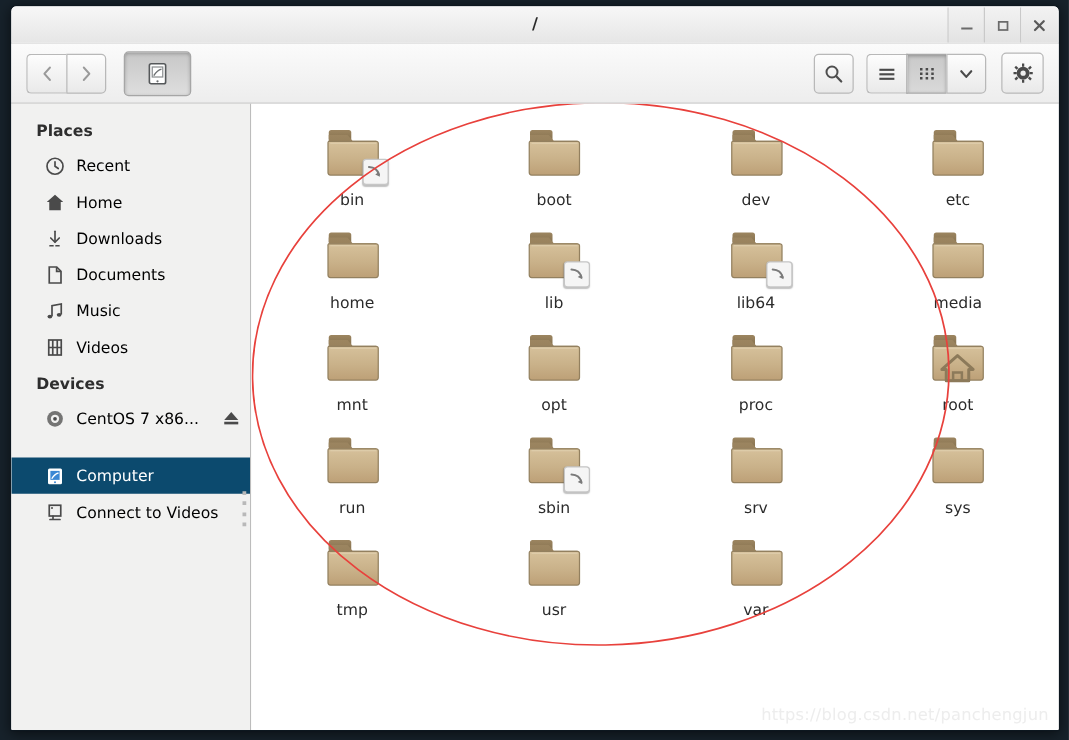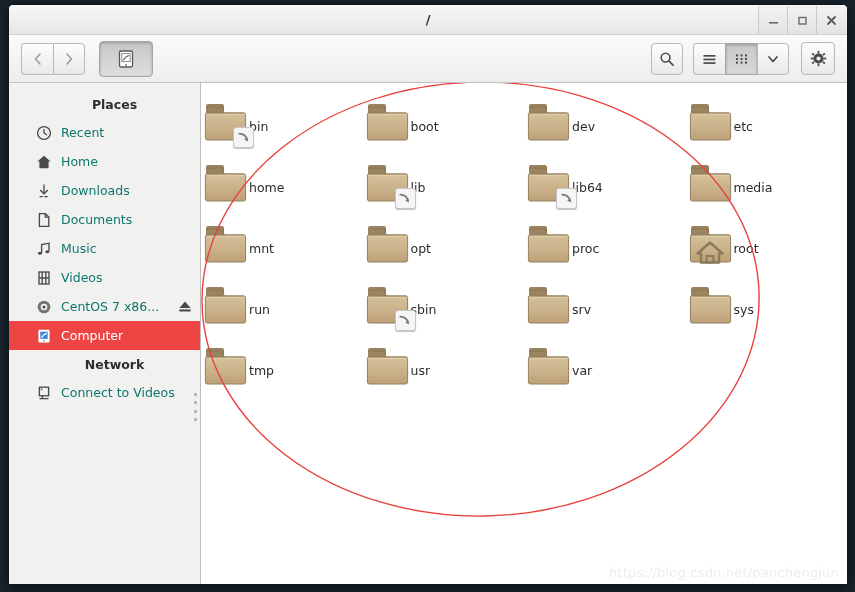--- a/index.html
+++ b/index.html
@@ -120,39 +120,38 @@
 
   
   #sidebar {
     width: 192px;
     flex: 0 0 192px;
     background: #f1f1f0;
     border-right: 1px solid #bcbcbc;
     padding-top: 7px;
     position: relative;
     overflow: hidden;
-    text-align: center;
   }
   .side-header {
     font-size: 12.5px;
     font-weight: bold;
     color: #2e2e2e;
     padding: 7px 0 6px 20px;
   }
   .side-item {
     height: 29px;
     display: flex;
     align-items: center;
     padding-left: 26px;
     padding-right: 8px;
     font-size: 12.5px;
-    color: #0f766e;
+    color: #000000;
     cursor: pointer;
   }
-  .side-item.selected { background: #ef4444; color: #ffffff; }
+  .side-item.selected { background: #0c4a6e; color: #ffffff; margin-top: 17px; }
   .side-icon {
     width: 17px;
     flex: 0 0 17px;
     margin-right: 9px;
     display: flex;
     align-items: center;
     justify-content: center;
     color: #4a4a4a;
   }
   .side-item.selected .side-icon { color: #ffffff; }
@@ -180,20 +179,21 @@
     left: 0; top: 0;
     width: 100%;
     padding: 12px 0 0 0;
     display: grid;
     grid-template-columns: repeat(4, 1fr);
     row-gap: 10px;
     z-index: 2;
   }
   .file-item {
     display: flex;
+    flex-direction: column;
     align-items: center;
     cursor: pointer;
     padding-top: 5px;
   }
   .folder-wrap { position: relative; width: 48px; height: 46px; }
   .file-label {
     margin-top: 7px;
     font-size: 12.5px;
     color: #2b2b2b;
     text-align: center;
@@ -390,20 +390,21 @@
           </div>
           <div class="side-item">
             <span class="side-icon">
               <svg width="16" height="16" viewBox="0 0 16 16">
                 <rect x="3" y="2" width="10" height="12" stroke="currentColor" fill="none" stroke-width="1.35"></rect>
                 <path d="M6.2 2 V14 M9.8 2 V14 M3 8 H13" stroke="currentColor" fill="none" stroke-width="1.35"></path>
               </svg>
             </span>
             <span class="side-label">Videos</span>
           </div>
+          <div class="side-header">Devices</div>
           <div class="side-item">
             <span class="side-icon">
               <svg width="16" height="16" viewBox="0 0 16 16">
                 <circle cx="8" cy="8" r="6.3" fill="currentColor" opacity="0.75"></circle>
                 <circle cx="8" cy="8" r="3.3" fill="#f1f1f0"></circle>
                 <circle cx="8" cy="8" r="1.5" fill="currentColor"></circle>
               </svg>
             </span>
             <span class="side-label">CentOS 7 x86...</span>
             <span class="side-trail">
@@ -417,21 +418,20 @@
             <span class="side-icon">
               <svg width="16" height="16" viewBox="0 0 16 16">
                 <rect x="2.4" y="1.8" width="11.2" height="12.6" rx="1.2" fill="currentColor"></rect>
                 <rect x="4.3" y="3.7" width="7.4" height="7.2" fill="#3b87d4"></rect>
                 <path d="M5.4 10 q2.4 -4 5.4 -4.6" stroke="#ffffff" stroke-width="1.1" fill="none"></path>
                 <circle cx="8" cy="12.7" r="0.8" fill="#3b87d4"></circle>
               </svg>
             </span>
             <span class="side-label">Computer</span>
           </div>
-          <div class="side-header">Network</div>
           <div class="side-item">
             <span class="side-icon">
               <svg width="16" height="16" viewBox="0 0 16 16">
                 <rect x="3.4" y="2.2" width="9.2" height="8.6" stroke="currentColor" fill="none" stroke-width="1.35"></rect>
                 <path d="M6.4 10.8 V13 M4 13.6 H12" stroke="currentColor" fill="none" stroke-width="1.35" stroke-linecap="round"></path>
                 <circle cx="5.6" cy="4.4" r="0.8" fill="currentColor"></circle>
               </svg>
             </span>
             <span class="side-label">Connect to Videos</span>
           </div>

